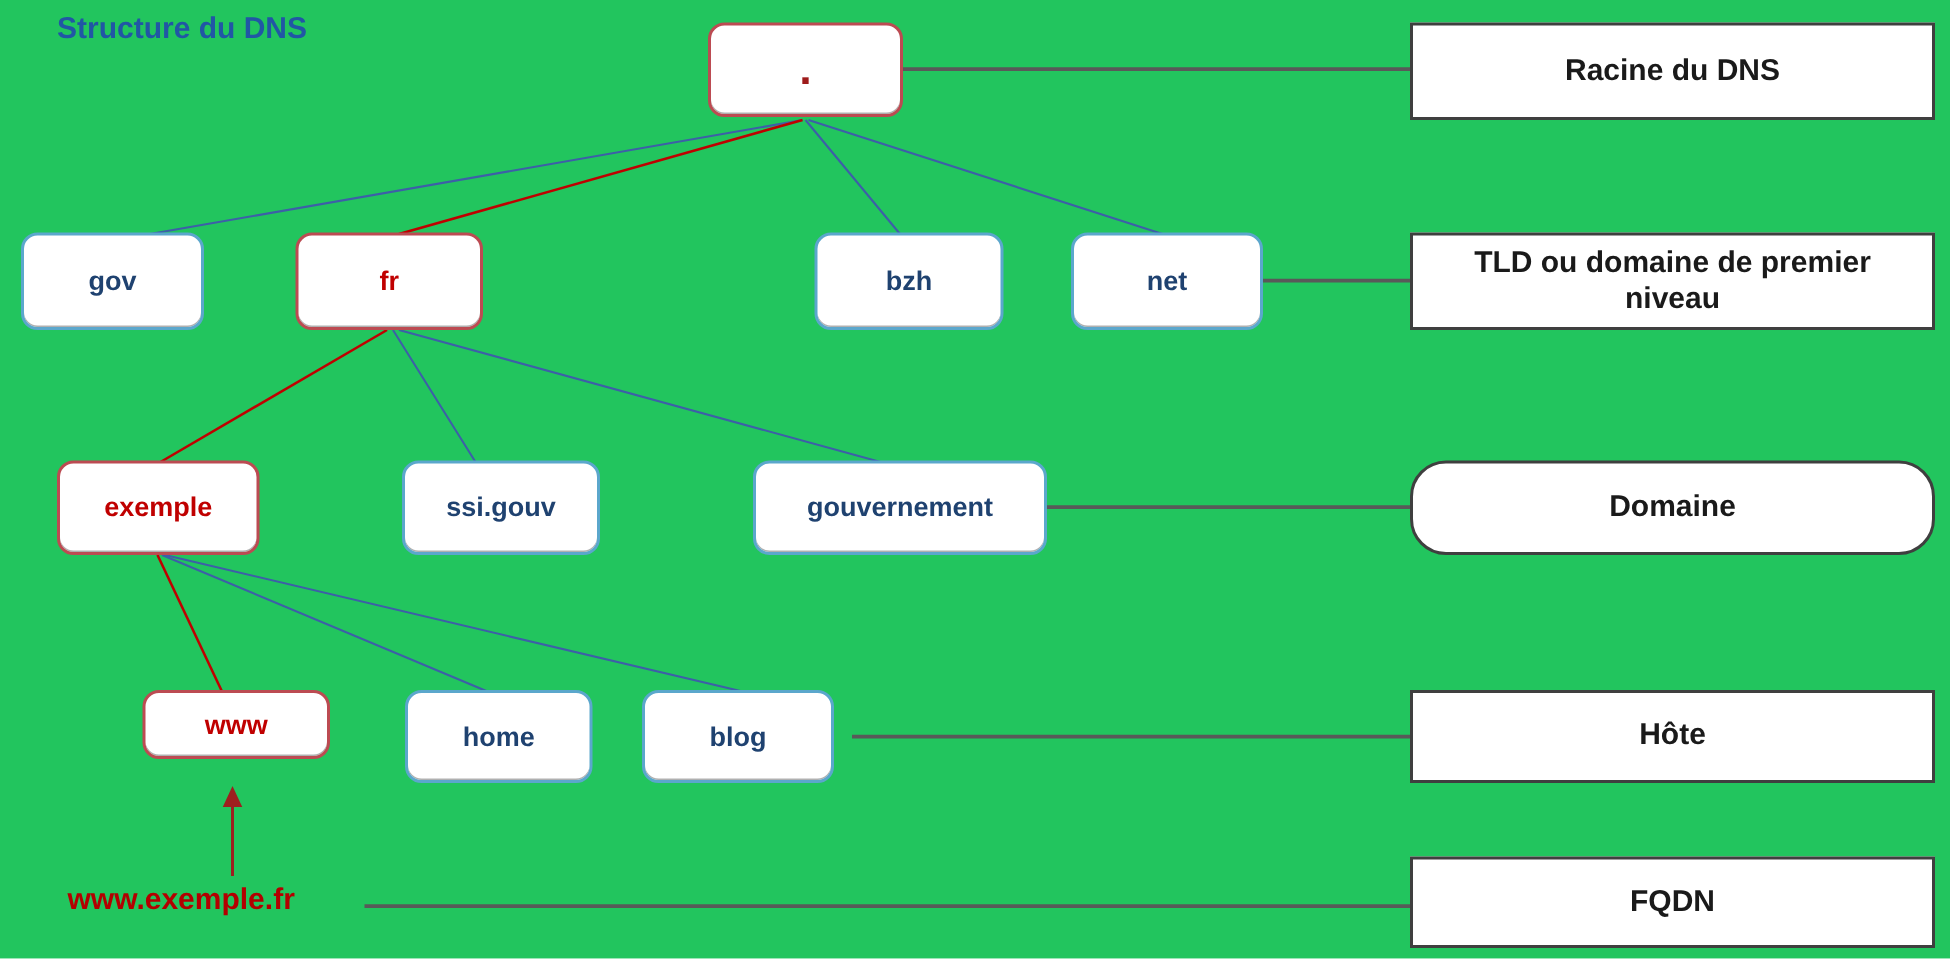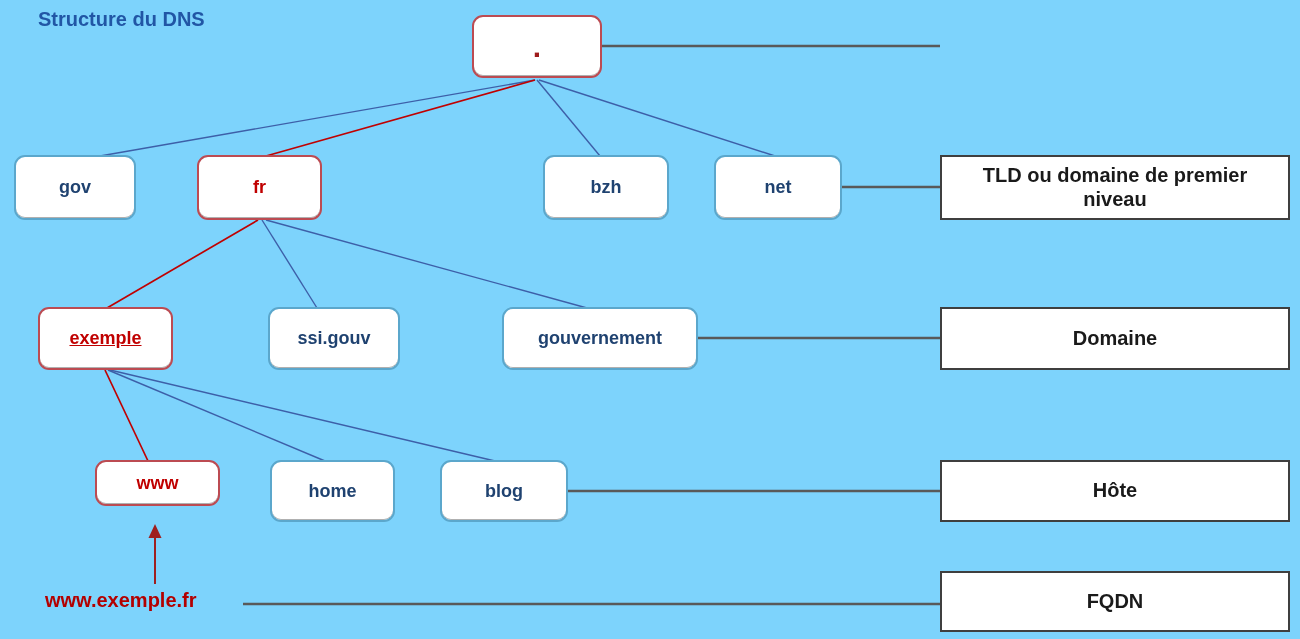--- a/index.html
+++ b/index.html
@@ -1,17 +1,17 @@
 <!DOCTYPE html>
 <html><head>
 <meta charset="utf-8">
 <style>
   html,body{margin:0;padding:0;background:#fff;}
   #stage{
-    position:relative;width:1300px;height:639px;background:#7dd3fc;overflow:hidden;
+    position:relative;width:1300px;height:639px;background:#22c55e;overflow:hidden;
     font-family:"Liberation Sans", sans-serif;
   }
   #diagram-title{
     position:absolute;left:38px;top:8px;
     font-size:20px;font-weight:bold;color:#2156A5;
   }
   .node{
     position:absolute;background:#fff;border:2px solid #5BA7CC;border-radius:11px;
     display:flex;align-items:center;justify-content:center;
     font-size:18px;font-weight:bold;color:#1F4270;box-sizing:border-box;
@@ -61,31 +61,34 @@
 
     <line x1="155" y1="584" x2="155" y2="536" stroke="#9E1F1F" stroke-width="2"></line>
     <polygon points="155,524 148.5,538 161.5,538" fill="#9E1F1F"></polygon>
   </svg>
 
   <div class="node red root-node" style="left:472px;top:15px;width:130px;height:63px;">.</div>
   <div class="node" style="left:14px;top:155px;width:122px;height:65px;">gov</div>
   <div class="node red" style="left:197px;top:155px;width:125px;height:65px;">fr</div>
   <div class="node" style="left:543px;top:155px;width:126px;height:65px;">bzh</div>
   <div class="node" style="left:714px;top:155px;width:128px;height:65px;">net</div>
-  <div class="node red" style="left:38px;top:307px;width:135px;height:63px;text-decoration:underline;">exemple</div>
+  <div class="node red" style="left:38px;top:307px;width:135px;height:63px;">exemple</div>
   <div class="node" style="left:268px;top:307px;width:132px;height:63px;">ssi.gouv</div>
   <div class="node" style="left:502px;top:307px;width:196px;height:63px;">gouvernement</div>
   <div class="node red" style="left:95px;top:460px;width:125px;height:46px;">www</div>
   <div class="node" style="left:270px;top:460px;width:125px;height:62px;">home</div>
-  <div class="node" style="left:440px;top:460px;width:128px;height:62px;">blog</div>
+  <div class="node" style="left:428px;top:460px;width:128px;height:62px;">blog</div>
 
+  <div class="lbl" style="top:15px;height:65px;">
+      <span>Racine du DNS</span>
+    </div>
   <div class="lbl" style="top:155px;height:65px;">
       <span>TLD ou domaine de premier niveau</span>
     </div>
-  <div class="lbl" style="top:307px;height:63px;">
+  <div class="lbl" style="top:307px;height:63px;border-radius:24px;">
       <span>Domaine</span>
     </div>
   <div class="lbl" style="top:460px;height:62px;">
       <span>Hôte</span>
     </div>
   <div class="lbl" style="top:571px;height:61px;">
       <span>FQDN</span>
     </div>
 
   <div id="fqdn-text">www.exemple.fr</div>

